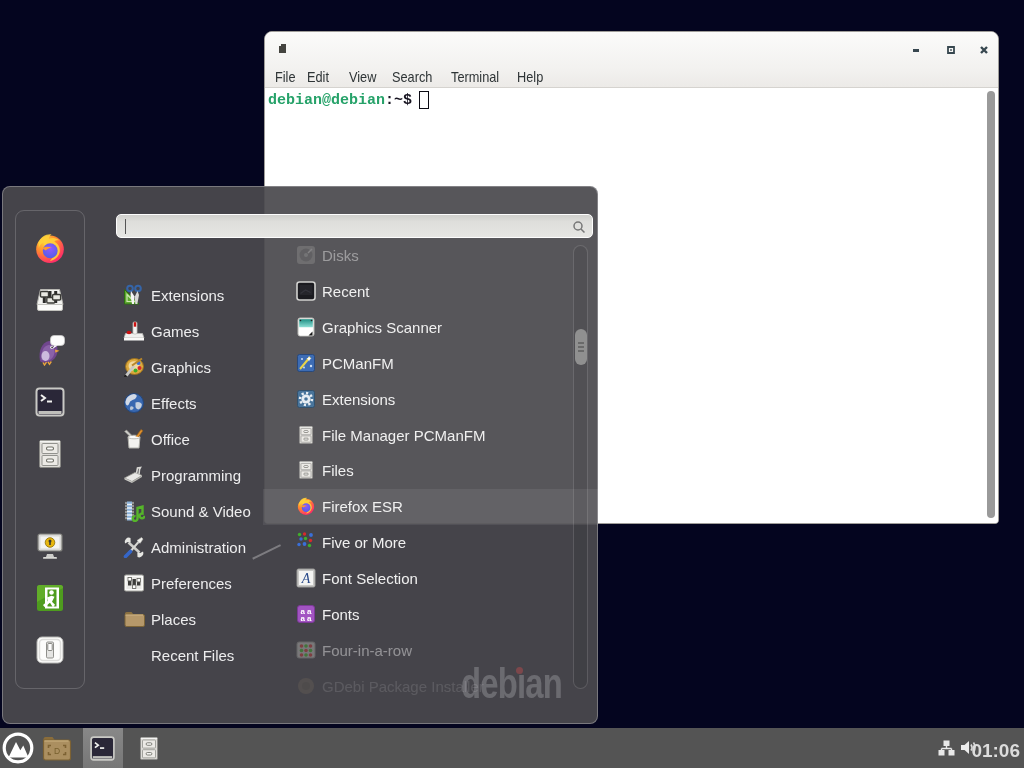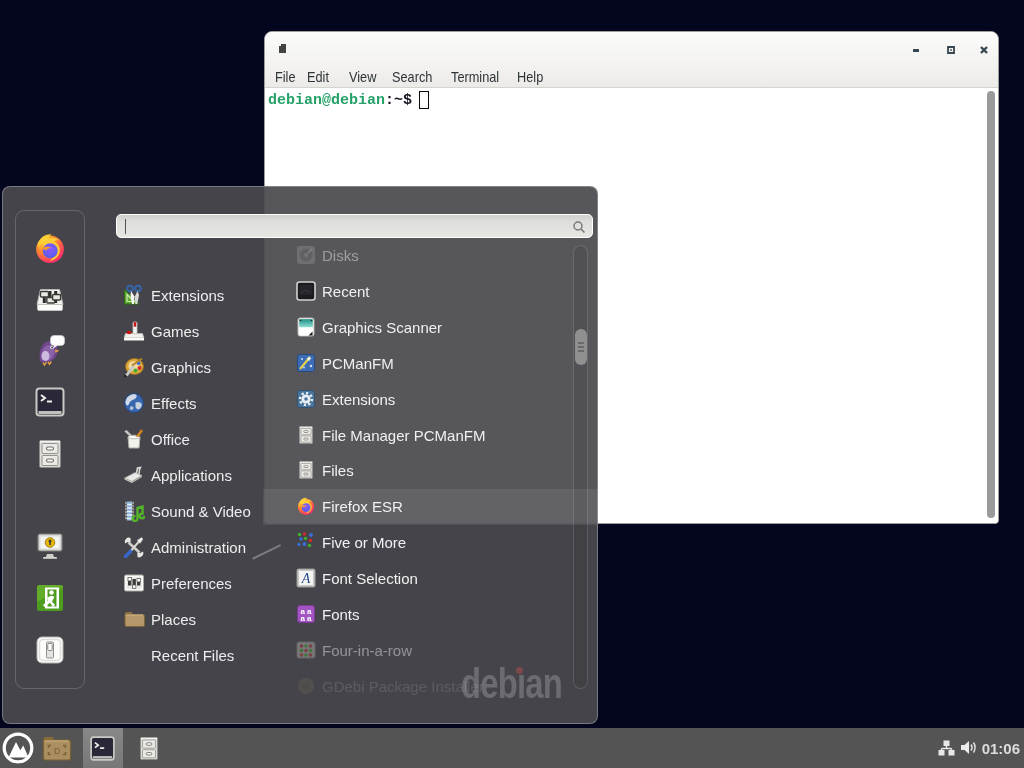--- a/index.html
+++ b/index.html
@@ -54,21 +54,21 @@
                  background:rgba(0,0,0,0.06); }
   #scrollthumb { position:absolute; left:571.5px; top:142px; width:12.5px; height:36px;
                  background:#909090; border-radius:6px; }
   #streak { left:251px; top:551px; width:31px; height:1.5px; background:rgba(255,255,255,0.30);
             transform:rotate(-26deg); z-index:3; }
 
   
   #taskbar { left:0; bottom:0; width:1024px; height:40px; background:#545454; z-index:5; }
   #tb-term-hl { position:absolute; left:83px; top:0; width:40px; height:40px;
                 background:linear-gradient(#888,#777); }
-  #clock { position:absolute; right:4px; top:12px; font-size:15px; font-weight:bold; color:#dcdcdc; }
+  #clock { position:absolute; right:4px; top:12px; font-size:19px; font-weight:bold; color:#dcdcdc; }
 </style>
 </head>
 <body>
 
 <svg width="0" height="0" style="position:absolute">
 <defs>
 <radialGradient id="fxo" cx="0.32" cy="0.22" r="1.05">
   <stop offset="0" stop-color="#ffd43a"></stop>
         <stop offset="0.38" stop-color="#ff8a2e"></stop>
   <stop offset="0.72" stop-color="#ff3663"></stop>
@@ -265,21 +265,21 @@
       <div class="lbl">Office</div>
     </div>
   <div class="cat" style="top:277px">
       <div class="ictn">
     <svg width="22" height="22" viewBox="0 0 22 22">
       <path d="M1.5 14 L12 8.5 L19 11.5 L9 17.5 Z" fill="#e8e8e6" stroke="#9a9a94" stroke-width="0.8"></path>
       <path d="M1.5 14 L9 17.5 L9 19 L1.5 15.5 Z" fill="#c9c9c5"></path>
       <path d="M9 17.5 L19 11.5 L19 13 L9 19 Z" fill="#b5b5b0"></path>
       <path d="M13.5 9.5 L14.5 4 L17.5 3.5 L16.5 5.5 L16 10.5" fill="none" stroke="#d8d8d4" stroke-width="1.6"></path>
     </svg></div>
-      <div class="lbl">Applications</div>
+      <div class="lbl">Programming</div>
     </div>
   <div class="cat" style="top:313px">
       <div class="ictn">
     <svg width="22" height="22" viewBox="0 0 22 22">
       <rect x="2" y="1.5" width="9" height="19" fill="#5a5a58"></rect>
       <rect x="4" y="1.5" width="5" height="19" fill="#8ab0d8"></rect>
       <path d="M4 4.5h5M4 8h5M4 11.5h5M4 15h5M4 18.5h5" stroke="#e8f0f8" stroke-width="1.6"></path>
       <circle cx="3" cy="3" r="0.7" fill="#fff"></circle>
           <circle cx="3" cy="6" r="0.7" fill="#fff"></circle>
       <circle cx="3" cy="9" r="0.7" fill="#fff"></circle>

